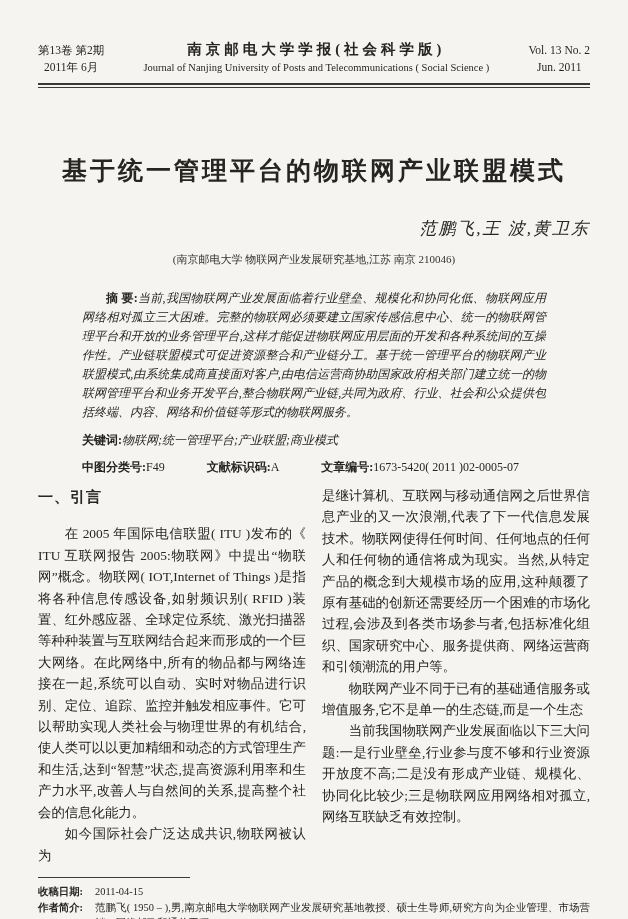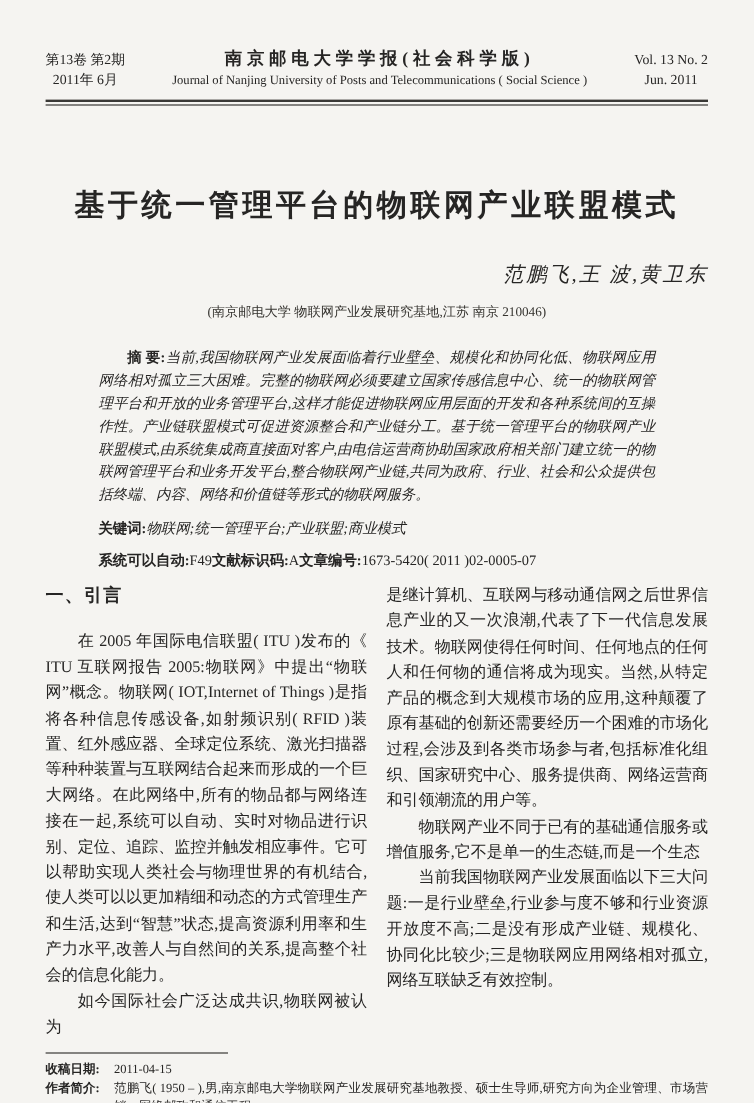--- a/index.html
+++ b/index.html
@@ -22,21 +22,21 @@
   .title{ text-align:center; margin-top:66px; font-size:25px; font-weight:bold; letter-spacing:3px; }
   .authors{ text-align:right; margin-top:30px; font-size:17px; letter-spacing:2px; font-style:italic; }
   .affil{ text-align:center; margin-top:12px; font-size:11px; color:#35332f; }
   
   .absblock{ margin:22px 44px 0 44px; font-size:12px; line-height:19px; text-align:justify; font-style:italic; }
   .absblock .lab{ font-weight:bold; font-style:normal; }
   .abs-first{ text-indent:2em; }
   .kwline{ margin-top:9px; font-style:italic; }
   .clcline{ margin-top:8px; font-style:normal; display:flex; }
   .clcline .seg{ white-space:nowrap; }
-  .clcline .seg+.seg{ }
+  .clcline .seg+.seg{ margin-left:42px; }
   
   .bodycols{ display:flex; gap:16px; margin-top:8px; }
   .col{ flex:1; font-size:13.4px; line-height:21.4px; text-align:justify; }
   .sechead{ font-size:15px; font-weight:bold; margin:2px 0 15px 0; letter-spacing:1px; }
   .para{ text-indent:2em; }
   .para.noindent{ text-indent:0; }
   
   .fnrule{ width:152px; border-top:1.5px solid #3a3936; margin-top:11px; }
   .footer{ margin-top:6px; font-size:10.4px; line-height:15.6px; text-align:justify; }
   .fn-row{ display:flex;font-family:Liberation Serif, serif; }
@@ -67,21 +67,21 @@
 <div class="affil">(南京邮电大学 物联网产业发展研究基地,江苏 南京  210046)</div>
 
 <div class="absblock">
   <div class="abs-first">
     <span class="lab">摘  要:</span><span>当前,我国物联网产业发展面临着行业壁垒、规模化和协同化低、物联网应用网络相对孤立三大困难。完整的物联网必须要建立国家传感信息中心、统一的物联网管理平台和开放的业务管理平台,这样才能促进物联网应用层面的开发和各种系统间的互操作性。产业链联盟模式可促进资源整合和产业链分工。基于统一管理平台的物联网产业联盟模式,由系统集成商直接面对客户,由电信运营商协助国家政府相关部门建立统一的物联网管理平台和业务开发平台,整合物联网产业链,共同为政府、行业、社会和公众提供包括终端、内容、网络和价值链等形式的物联网服务。</span>
   </div>
   <div class="kwline">
     <span class="lab">关键词:</span><span>物联网;统一管理平台;产业联盟;商业模式</span>
   </div>
   <div class="clcline">
-    <span class="seg"><span class="lab">系统可以自动:</span><span>F49</span></span>
+    <span class="seg"><span class="lab">中图分类号:</span><span>F49</span></span>
     <span class="seg"><span class="lab">文献标识码:</span><span>A</span></span>
     <span class="seg"><span class="lab">文章编号:</span><span>1673-5420( 2011 )02-0005-07</span></span>
   </div>
 </div>
 
 <div class="bodycols">
   <div class="col">
     <div class="sechead">一、引言</div>
     <div class="para">在 2005 年国际电信联盟( ITU )发布的《 ITU 互联网报告 2005:物联网》中提出“物联网”概念。物联网( IOT,Internet of Things )是指将各种信息传感设备,如射频识别( RFID )装置、红外感应器、全球定位系统、激光扫描器等种种装置与互联网结合起来而形成的一个巨大网络。在此网络中,所有的物品都与网络连接在一起,系统可以自动、实时对物品进行识别、定位、追踪、监控并触发相应事件。它可以帮助实现人类社会与物理世界的有机结合,使人类可以以更加精细和动态的方式管理生产和生活,达到“智慧”状态,提高资源利用率和生产力水平,改善人与自然间的关系,提高整个社会的信息化能力。</div>
     <div class="para">如今国际社会广泛达成共识,物联网被认为</div>

